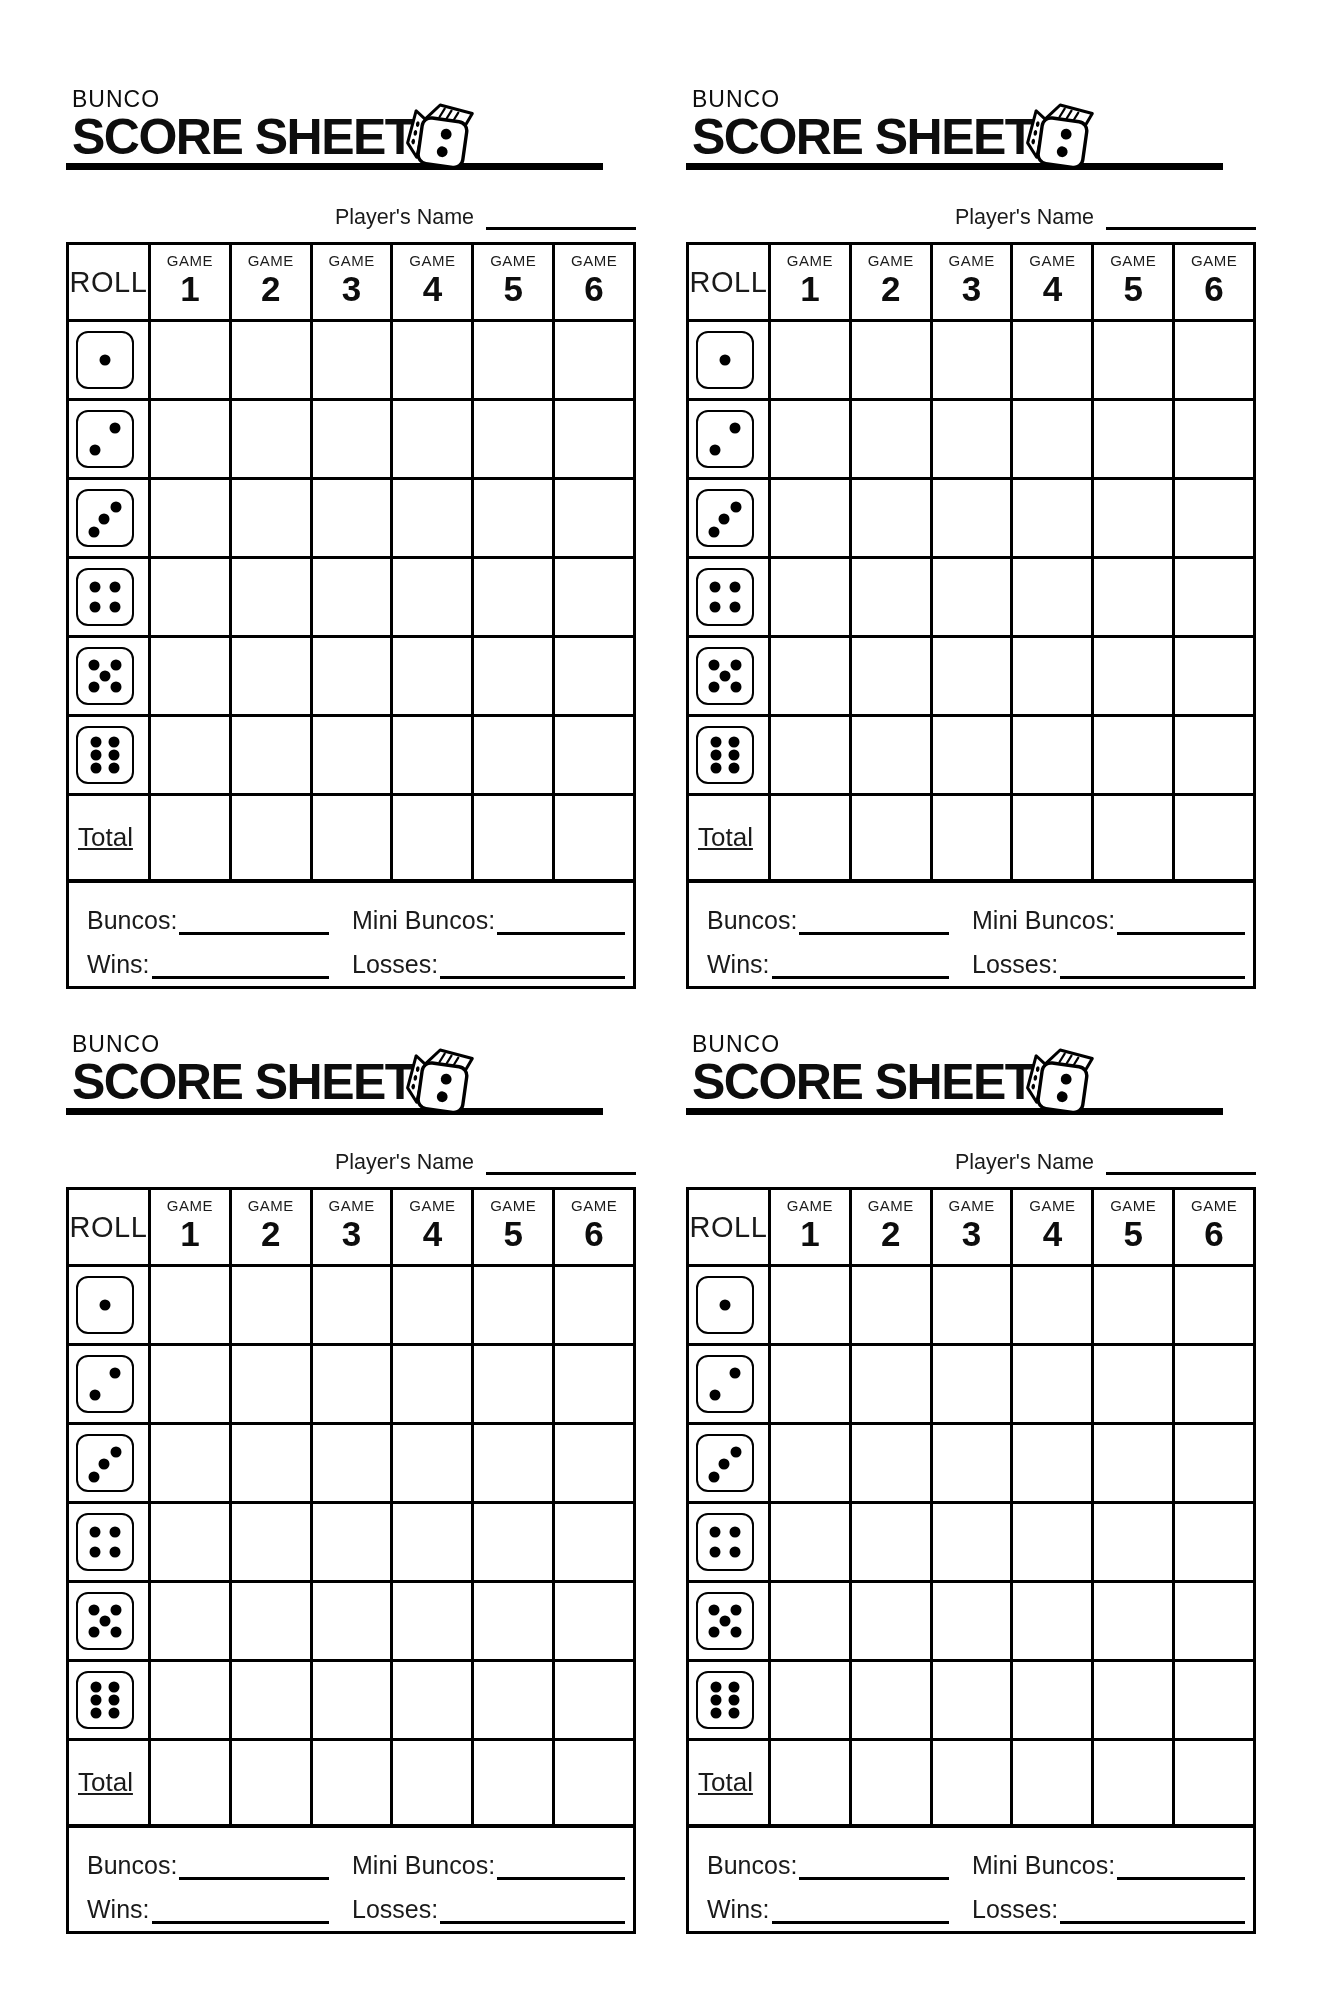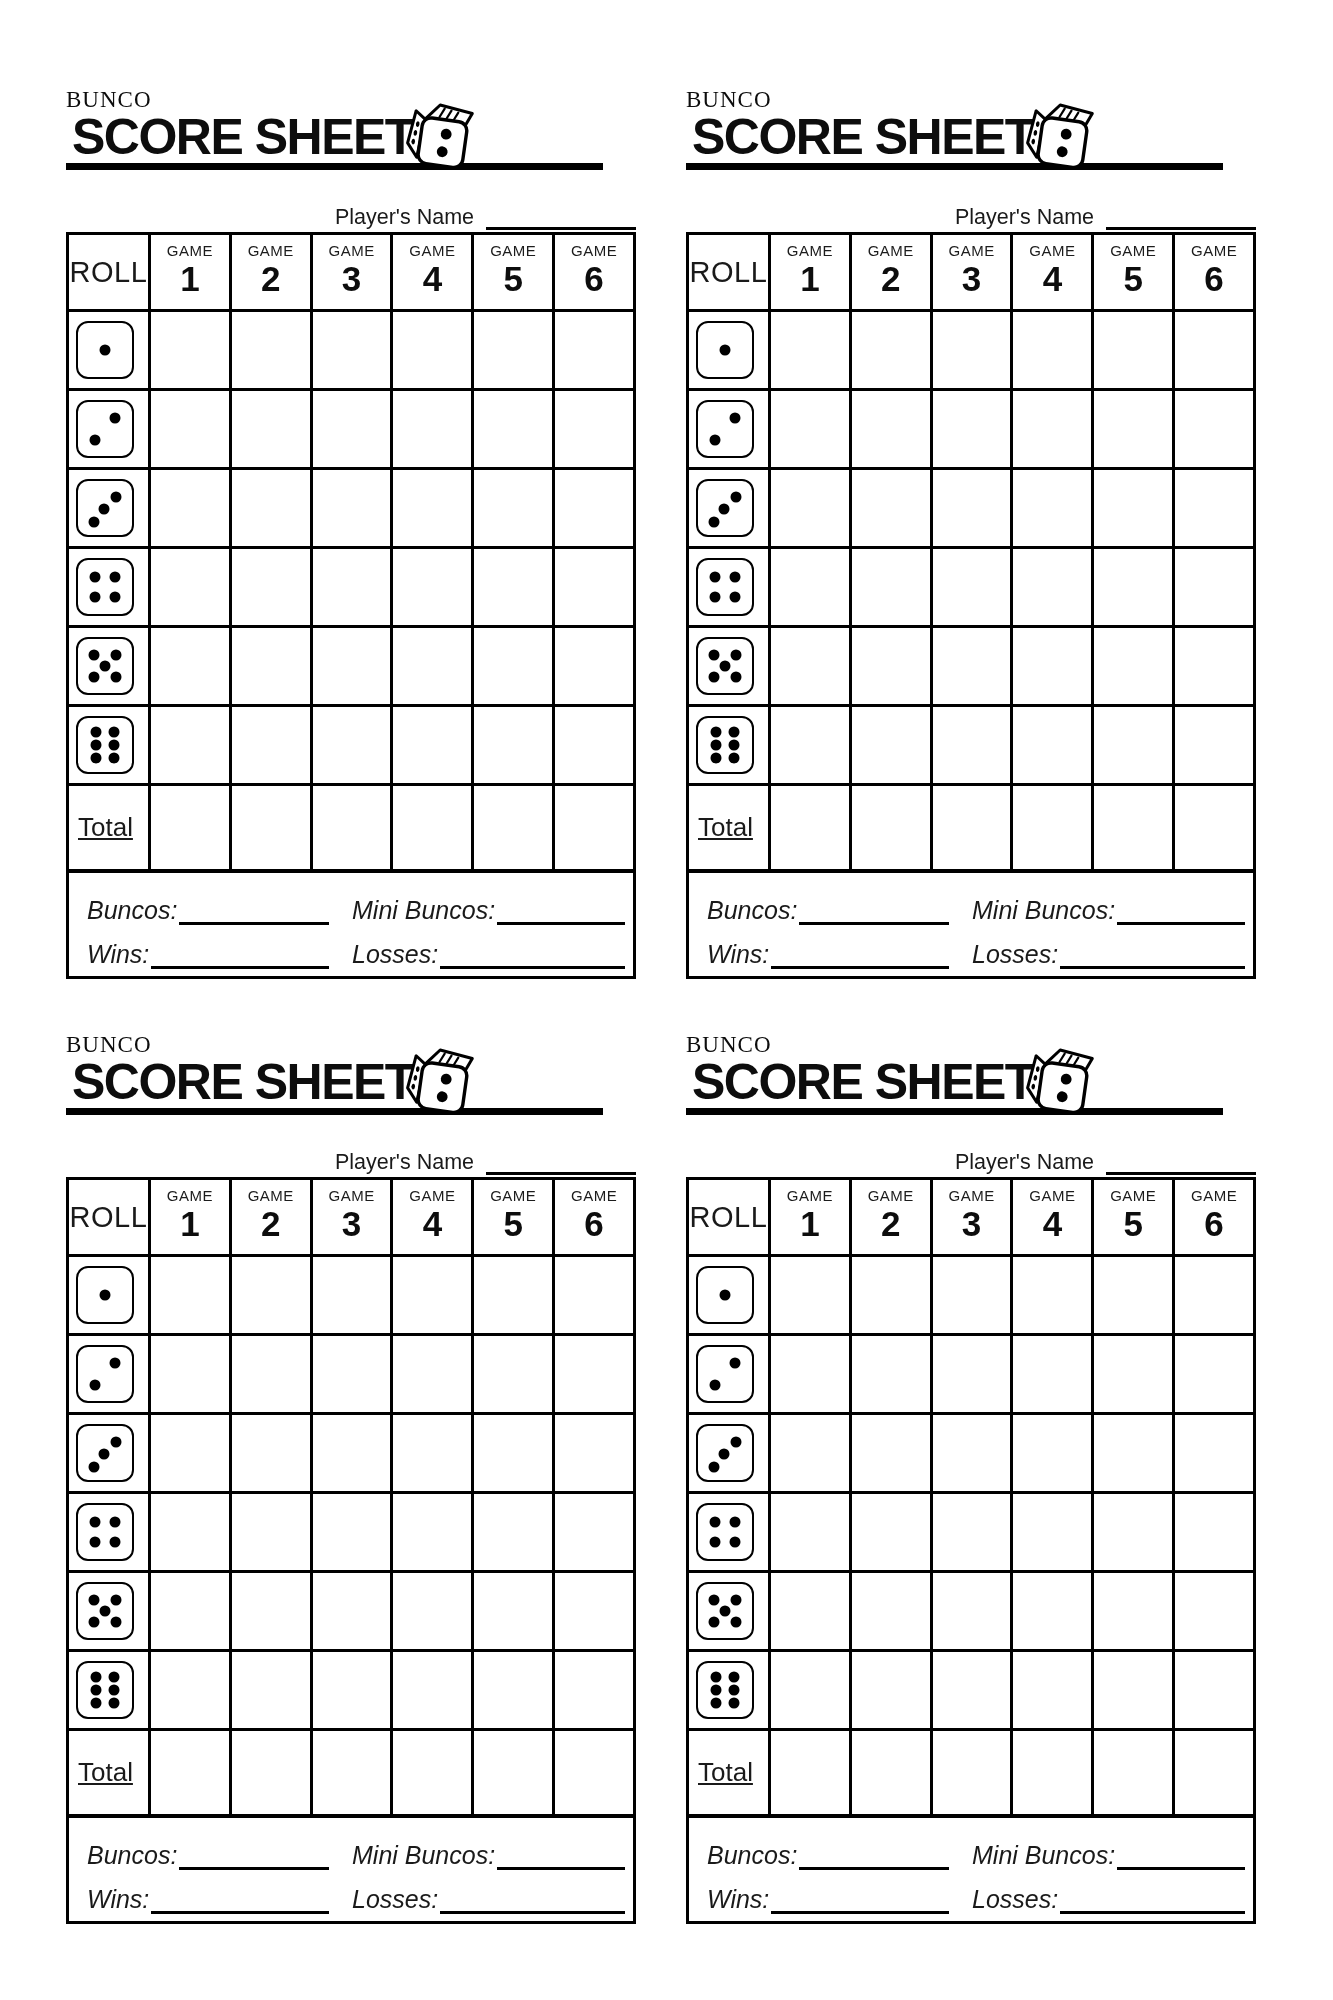--- a/index.html
+++ b/index.html
@@ -3,33 +3,33 @@
 <meta charset="utf-8">
 <style>
   html,body{margin:0;padding:0;background:#ffffff;}
   body{width:1333px;height:2000px;font-family:"Liberation Sans","DejaVu Sans",sans-serif;color:#0d0d0d;}
   #page{display:grid;grid-template-columns:572px 572px;grid-template-rows:945px 945px;
         column-gap:48px;padding:88px 0 0 66px;box-sizing:border-box;width:1333px;height:2000px;}
   .sheet{width:572px;position:relative;}
 
   
   .sheet-header{position:relative;}
-  .brand-small{font-size:23px;line-height:1;letter-spacing:1px;font-weight:400;font-family:Liberation Serif, serif;}
+  .brand-small{font-size:23px;line-height:1;letter-spacing:1px;margin-left:6px;font-weight:400;}
   .brand-large{font-size:50px;line-height:.78;letter-spacing:-1.5px;font-weight:700;margin:7px 0 0 6px;}
   .title-rule{height:7px;background:#000;width:537px;margin-top:6px;}
   .dice-badge{position:absolute;left:336px;top:-16px;width:74px;height:96px;display:block;}
   .dice-badge svg{display:block;}
 
   
   .player-line{width:570px;margin-top:30px;height:30px;display:flex;justify-content:flex-end;
                align-items:flex-end;font-size:21.5px;color:#1a1a1a;}
   .player-blank{display:inline-block;width:150px;height:24px;border-bottom:3px solid #000;margin-left:12px;}
 
   
-  .score-table{border-collapse:collapse;table-layout:fixed;width:570px;margin-top:2px;}
+  .score-table{border-collapse:collapse;table-layout:fixed;width:570px;margin-top:12px;}
   .score-table col.c-roll{width:82px;}
   .score-table th,.score-table td{border:3px solid #000;padding:0;background:#fff;}
   .roll-h{font-size:29px;font-weight:400;letter-spacing:.5px;text-align:center;color:#1a1a1a;}
   .game-h{height:74px;vertical-align:top;text-align:center;}
   .g-label{display:block;font-size:15px;font-weight:400;letter-spacing:.5px;margin-top:7px;color:#1c1c1c;}
   .g-num{display:block;font-size:35px;font-weight:700;line-height:1;margin-top:2px;}
   .die-row td{height:76px;}
   .total-row td{height:83px;text-decoration:underline;}
   .total-label{font-size:26px;font-weight:400;color:#1a1a1a;padding-left:9px !important;text-align:left;vertical-align:middle;}
 
@@ -39,21 +39,21 @@
   .pip{position:absolute;width:11px;height:11px;border-radius:50%;background:#000;transform:translate(-50%,-50%);}
 
   
   .results-box{width:570px;box-sizing:border-box;border:3px solid #000;border-top-width:2px;margin-top:-1px;
                height:108px;padding:15px 8px 0 18px;}
   .f-row{display:flex;align-items:flex-end;height:37px;font-size:25px;color:#1a1a1a;}
   .f-row + .f-row{margin-top:7px;}
   .fg{display:flex;align-items:flex-end;}
   .fg1{width:242px;}
   .fg2{flex:1;margin-left:23px;}
-  .f-label{white-space:nowrap;font-style:italic;}
+  .f-label{white-space:nowrap;}
   .f-line{flex:1;border-bottom:3px solid #000;height:22px;margin-left:2px;}
 </style>
 </head>
 <body>
 
 <div id="page">
   <section class="sheet">
     <header class="sheet-header">
       <div class="brand-small">BUNCO</div>
       <h1 class="brand-large">SCORE SHEETS</h1>

